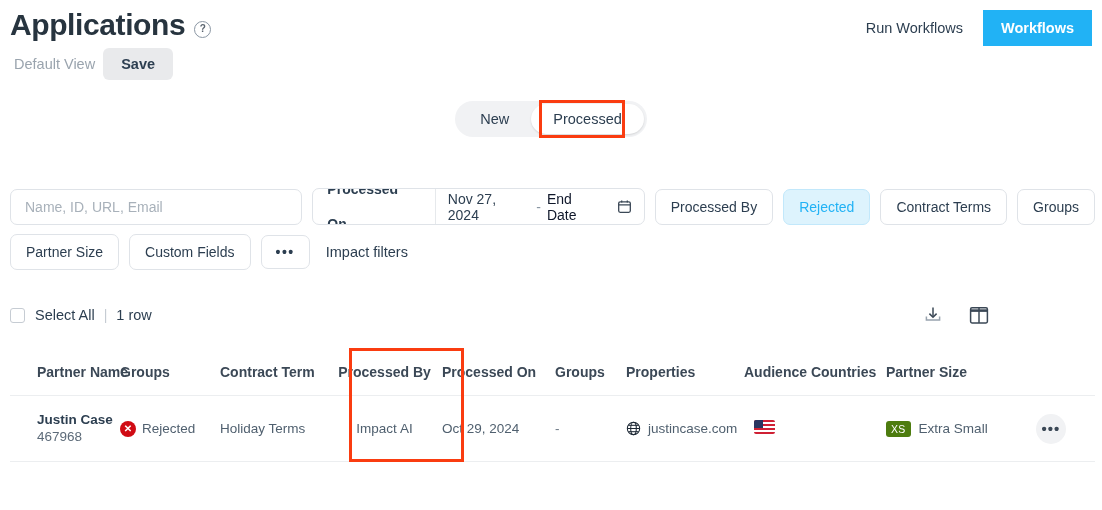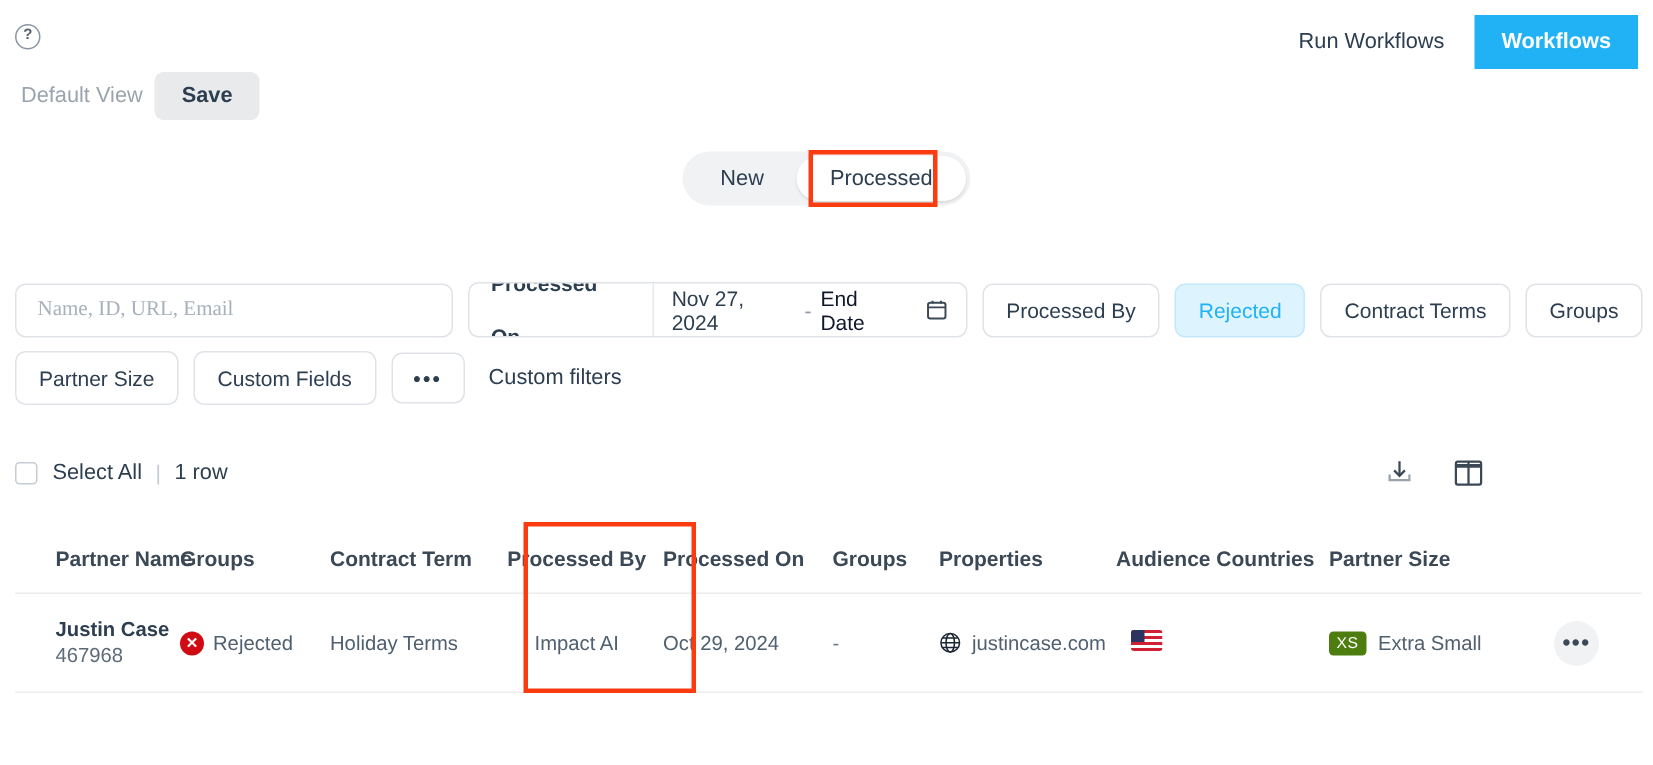--- a/index.html
+++ b/index.html
@@ -63,21 +63,21 @@
   .pill {
     border: 1px solid #dfe3e8; background: #ffffff; border-radius: 7px;
     font-size: 14px; color: #2c3e50; padding: 9px 15px;
     cursor: pointer; white-space: nowrap;
     font-family: "Liberation Sans", sans-serif;
   }
   .pill.active { background: #ddf3fd; border-color: #c2e8fb; color: #21b2f5; }
   .search-input {
     border: 1px solid #dfe3e8; border-radius: 7px; background: #fff;
     width: 294px; padding: 9px 14px; font-size: 14px; color: #2c3e50;
-    font-family: Liberation Serif, serif; outline: none;
+    font-family: Liberation Sans, sans-serif; outline: none;
   }
   .search-input::placeholder { color: #a8b1ba; }
   .date-group {
     display: flex; align-items: center; border: 1px solid #dfe3e8;
     border-radius: 7px; background: #fff; overflow: hidden; height: 37px;
   }
   .date-label { font-size: 14px; font-weight: bold; padding: 0 14px; color: #2c3e50; line-height: 35px; }
   .date-sep { width: 1px; height: 35px; background: #e6e9ec; }
   .date-val { display: flex; align-items: center; gap: 6px; padding: 0 12px; font-size: 14px; }
   .date-start { color: #2c3e50; }
@@ -153,20 +153,21 @@
   }
   .dash { color: #6b7885; }
 </style>
 </head>
 <body>
 
 <div class="page">
 
   <div class="header">
     <div class="title-row">
+      <div class="page-title">Applications</div>
       <div class="help-icon">?</div>
     </div>
     <div class="view-row">
       <div class="default-view">Default View</div>
       <button class="save-btn">Save</button>
     </div>
     <div class="hdr-right">
       <div class="run-workflows">Run Workflows</div>
       <button class="workflows-btn">Workflows</button>
     </div>
@@ -205,21 +206,21 @@
       <div class="pill">Processed By</div>
       <div class="pill active">Rejected</div>
       <div class="pill">Contract Terms</div>
       <div class="pill">Groups</div>
     </div>
 
     <div class="frow">
       <div class="pill">Partner Size</div>
       <div class="pill">Custom Fields</div>
       <div class="pill dots-pill">•••</div>
-      <div class="clear-filters">Custom filters</div>
+      <div class="clear-filters">Impact filters</div>
     </div>
   </div>
 
   <div class="tablebar">
     <div class="chk"></div>
     <div class="select-all">Select All</div>
     <div class="bar-sep">|</div>
     <div class="rowcount">1 row</div>
     <div class="bar-right">
       <div class="icon-btn">

